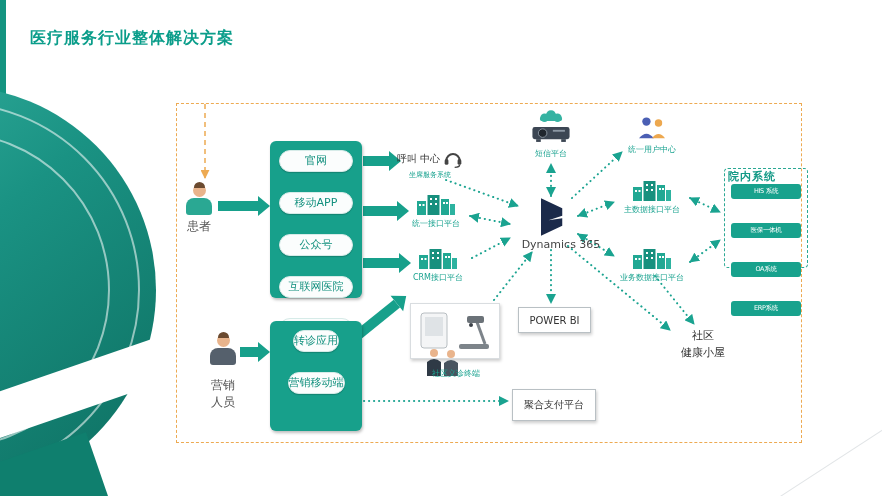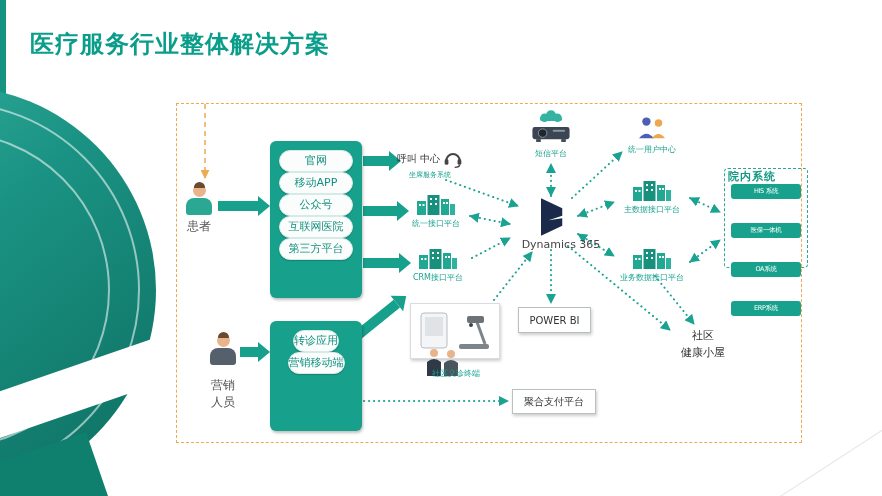--- a/index.html
+++ b/index.html
@@ -11,32 +11,32 @@
         background:linear-gradient(140deg,#3ab7a5 0%,#1a9283 45%,#0d6e60 100%);}
   .ring{position:absolute;border:2px solid rgba(255,255,255,.55);border-radius:50%;}
   .ring1{inset:16px;} .ring2{inset:46px;}
   .diag-cut{position:absolute;left:-60px;top:412px;width:330px;height:44px;background:#fff;
         transform:rotate(-19deg);transform-origin:left top;}
   .corner-patch{position:absolute;left:-18px;top:468px;width:110px;height:70px;background:#0f7f6e;
         transform:rotate(-19deg);transform-origin:left top;}
   .faint-line{position:absolute;left:748px;top:452px;width:200px;height:1px;background:#e2e5e7;
         transform:rotate(-33deg);}
   
-  .title{position:absolute;left:30px;top:28px;font-size:24px;font-weight:bold;color:#0a9d8a;letter-spacing:1px;text-align:center;}
+  .title{position:absolute;left:30px;top:28px;font-size:16px;font-weight:bold;color:#0a9d8a;letter-spacing:1px;text-align:center;}
   
   .frame{position:absolute;left:176px;top:103px;width:624px;height:338px;border:1px dashed #edaa52;}
   
   .connectors{position:absolute;left:0;top:0;pointer-events:none;}
   
   .tarrow{position:absolute;height:10px;background:#17a08b;}
   .tarrow::after{content:"";position:absolute;left:100%;top:-5px;width:0;height:0;
         border-left:12px solid #17a08b;border-top:10px solid transparent;border-bottom:10px solid transparent;}
   
   .tblock{position:absolute;background:#17a08b;border-radius:6px;display:flex;flex-direction:column;
-        gap:0;padding:9px;box-sizing:border-box;box-shadow:1px 2px 3px rgba(0,0,0,.25);}
+        gap:20px;padding:9px;box-sizing:border-box;box-shadow:1px 2px 3px rgba(0,0,0,.25);}
   .pill{background:#fbfdfd;border:1px solid #d6ebe8;color:#12907e;border-radius:11px;height:20px;
         line-height:20px;text-align:center;font-size:11px;box-shadow:0 1px 1px rgba(0,0,0,.18);}
   
   .person{position:absolute;width:30px;text-align:center;}
   .person .head{width:13px;height:13px;border-radius:50%;margin:0 auto;background:#e9b48c;position:relative;}
   .person .head::before{content:"";position:absolute;top:-2px;left:1px;right:1px;height:6px;
         border-radius:6px 6px 0 0;background:#6b4a2f;}
   .person .body{width:26px;height:17px;margin:1px auto 0;border-radius:8px 8px 3px 3px;}
   .patient .body{background:#2aa893;}
   .marketer .body{background:#55606c;}
@@ -275,21 +275,21 @@
     <div class="hpill">医保一体机</div>
     <div class="hpill">OA系统</div>
     <div class="hpill">ERP系统</div>
   </div>
 
   <div class="community" style="left:672px;top:328px;width:62px;">
     <div>社区</div>
     <div>健康小屋</div>
   </div>
 
-  <div class="wbox" style="left:512px;top:389px;width:84px;height:25px;">
+  <div class="wbox" style="left:512px;top:389px;width:84px;height:32px;">
     <span>聚合支付平台</span>
   </div>
 
   <div class="wbox" style="left:410px;top:303px;width:90px;height:56px;border-color:#d9dde0;">
     <svg width="80" height="46" viewBox="0 0 80 46">
       <rect x="6" y="5" width="26" height="35" rx="3" fill="#f4f5f6" stroke="#b8bec2"></rect>
       <rect x="10" y="9" width="18" height="19" fill="#dfe3e6"></rect>
       <rect x="44" y="36" width="30" height="5" rx="2" fill="#7d848a"></rect>
       <path d="M70 36 L62 14" stroke="#7d848a" stroke-width="3" fill="none"></path>
       <rect x="52" y="8" width="17" height="7" rx="2" fill="#6b7278"></rect>

